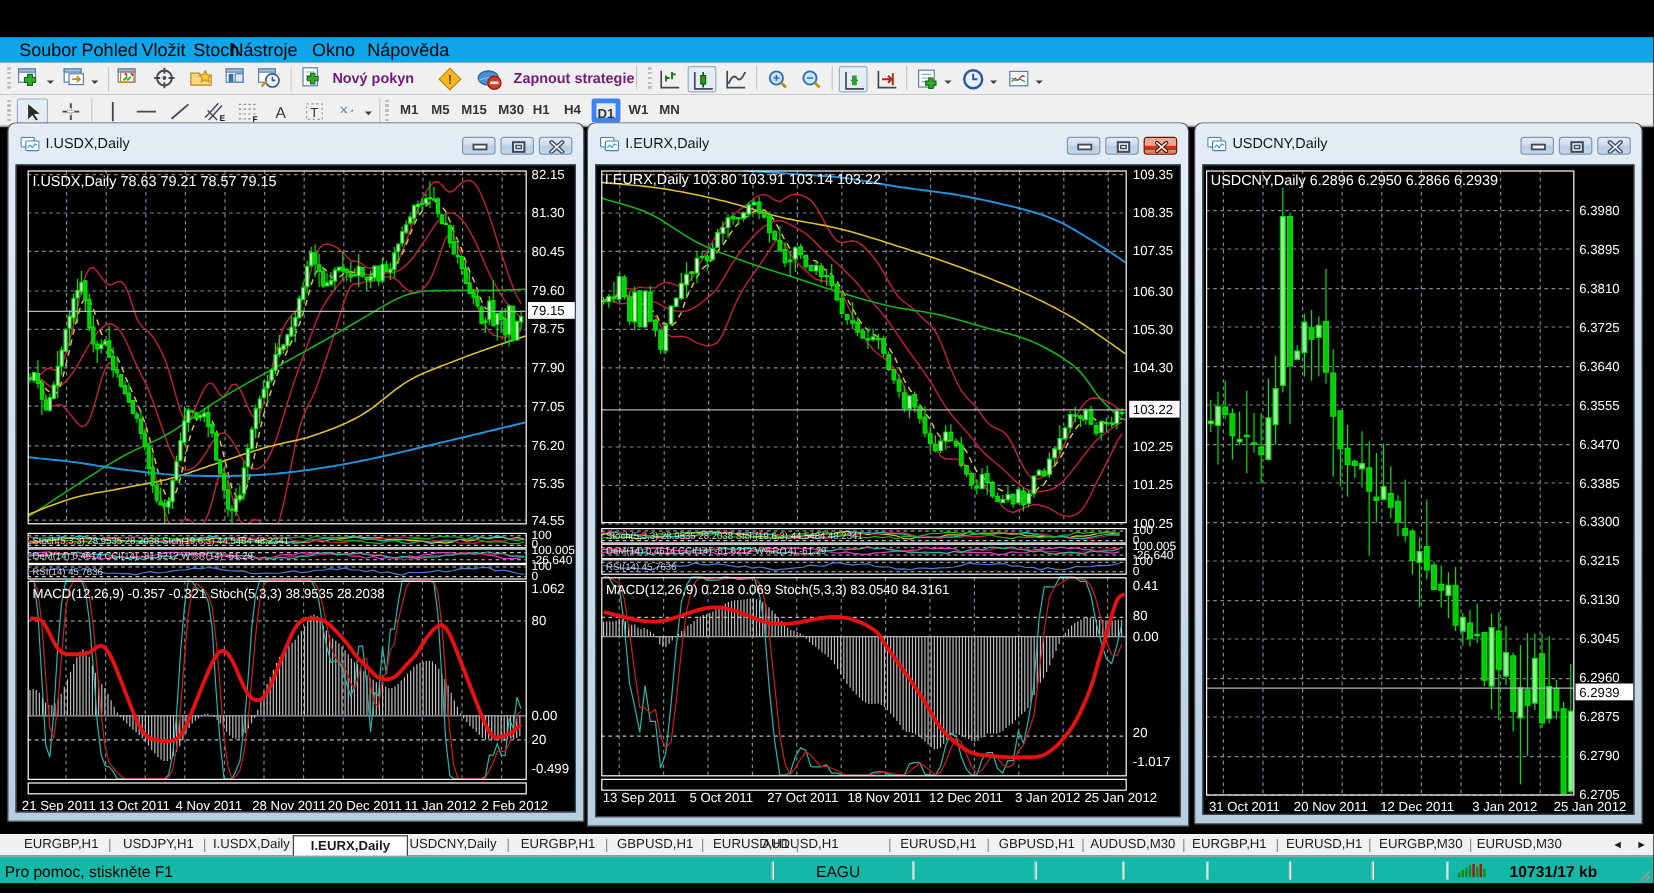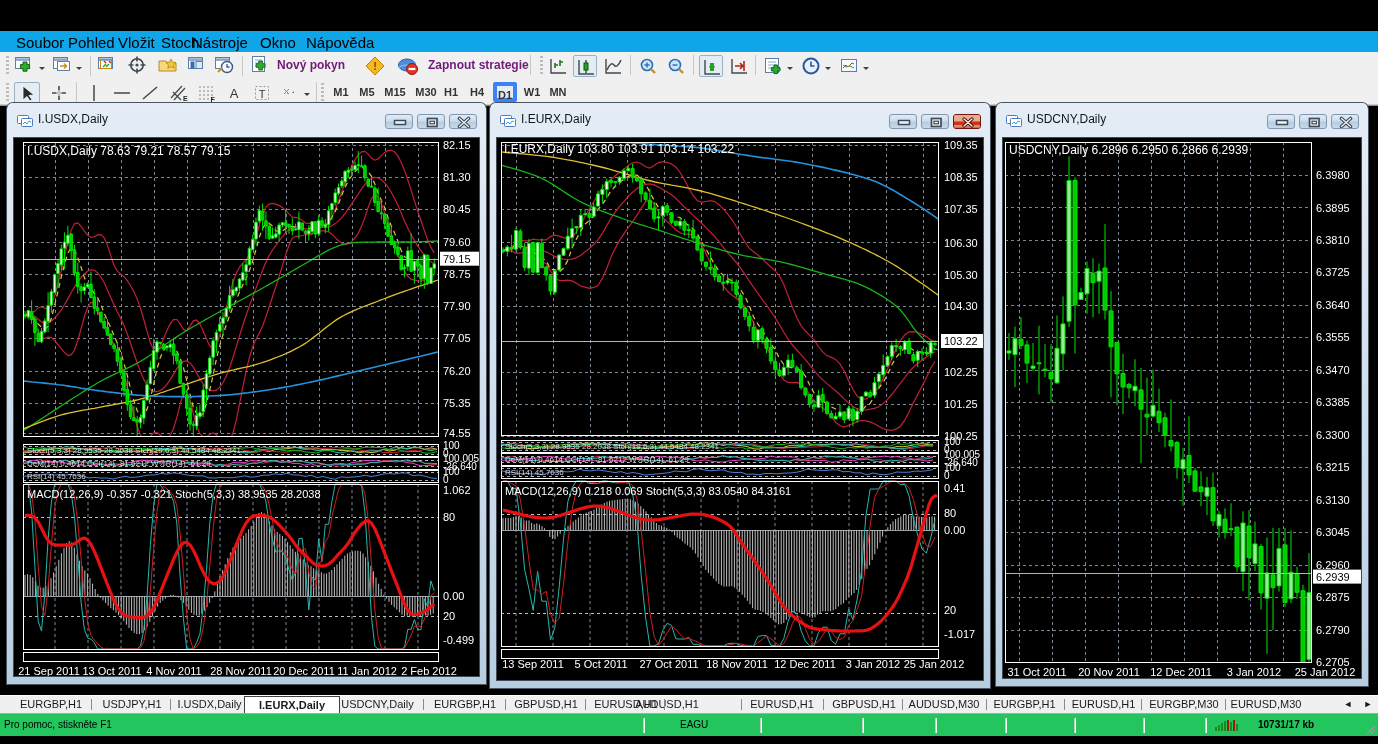--- a/index.html
+++ b/index.html
@@ -23,21 +23,21 @@
 .btnrow{position:absolute;right:9px;top:11px;display:flex;gap:4px}
 .cbtn{width:28px;height:15px;border:1px solid #8296ad;border-radius:3px;background:linear-gradient(#e9f0f8,#c9d8e8 48%,#b6cadf 52%,#cuddf0);overflow:hidden}
 .cbtn{background:linear-gradient(#e2ebf4,#cddded 45%,#b8cde1 55%,#c7d9ea)}
 .cbtn.close{border-color:#70150a;background:#d9795e;padding:0}
 .cont{position:absolute;left:6px;top:34px;background:#000;border:1px solid #414a54;overflow:hidden}
 .cont svg{position:absolute;left:0;top:0}
 #tabbar{position:absolute;left:0;top:695px;width:1378px;height:18px;background:#f0f0f0;border-top:1px solid #fff;font-size:11px;color:#1a1a1a}
 .tab{position:absolute;top:0;height:17px;line-height:17px;text-align:center}
 .tabsep{position:absolute;top:3px;width:1px;height:11px;background:#8a8a8a}
 .tab.act{background:#fff;border:1px solid #404040;border-bottom:none;font-weight:bold;z-index:2}
-#status{position:absolute;left:0;top:713px;width:1378px;height:23px;background:#22c55e;border-top:1px solid #a8a8a8;font-size:10px;color:#000}
+#status{position:absolute;left:0;top:713px;width:1378px;height:23px;background:#14b8a6;border-top:1px solid #a8a8a8;font-size:13px;color:#000}
 .scell{position:absolute;top:4px;width:1px;height:15px;background:#c8c8c8;box-shadow:1px 0 0 #fff}
 #botblk{position:absolute;left:0;top:736px;width:1378px;height:8px;background:#000}
 </style></head><body>
 <div id="menubar">
     <span style="left:16px">Soubor</span>
     <span style="left:68px">Pohled</span>
     <span style="left:118px">Vložit</span>
     <span style="left:161px">Stoch</span>
     <span style="left:192px">Nástroje</span>
     <span style="left:260px">Okno</span>

